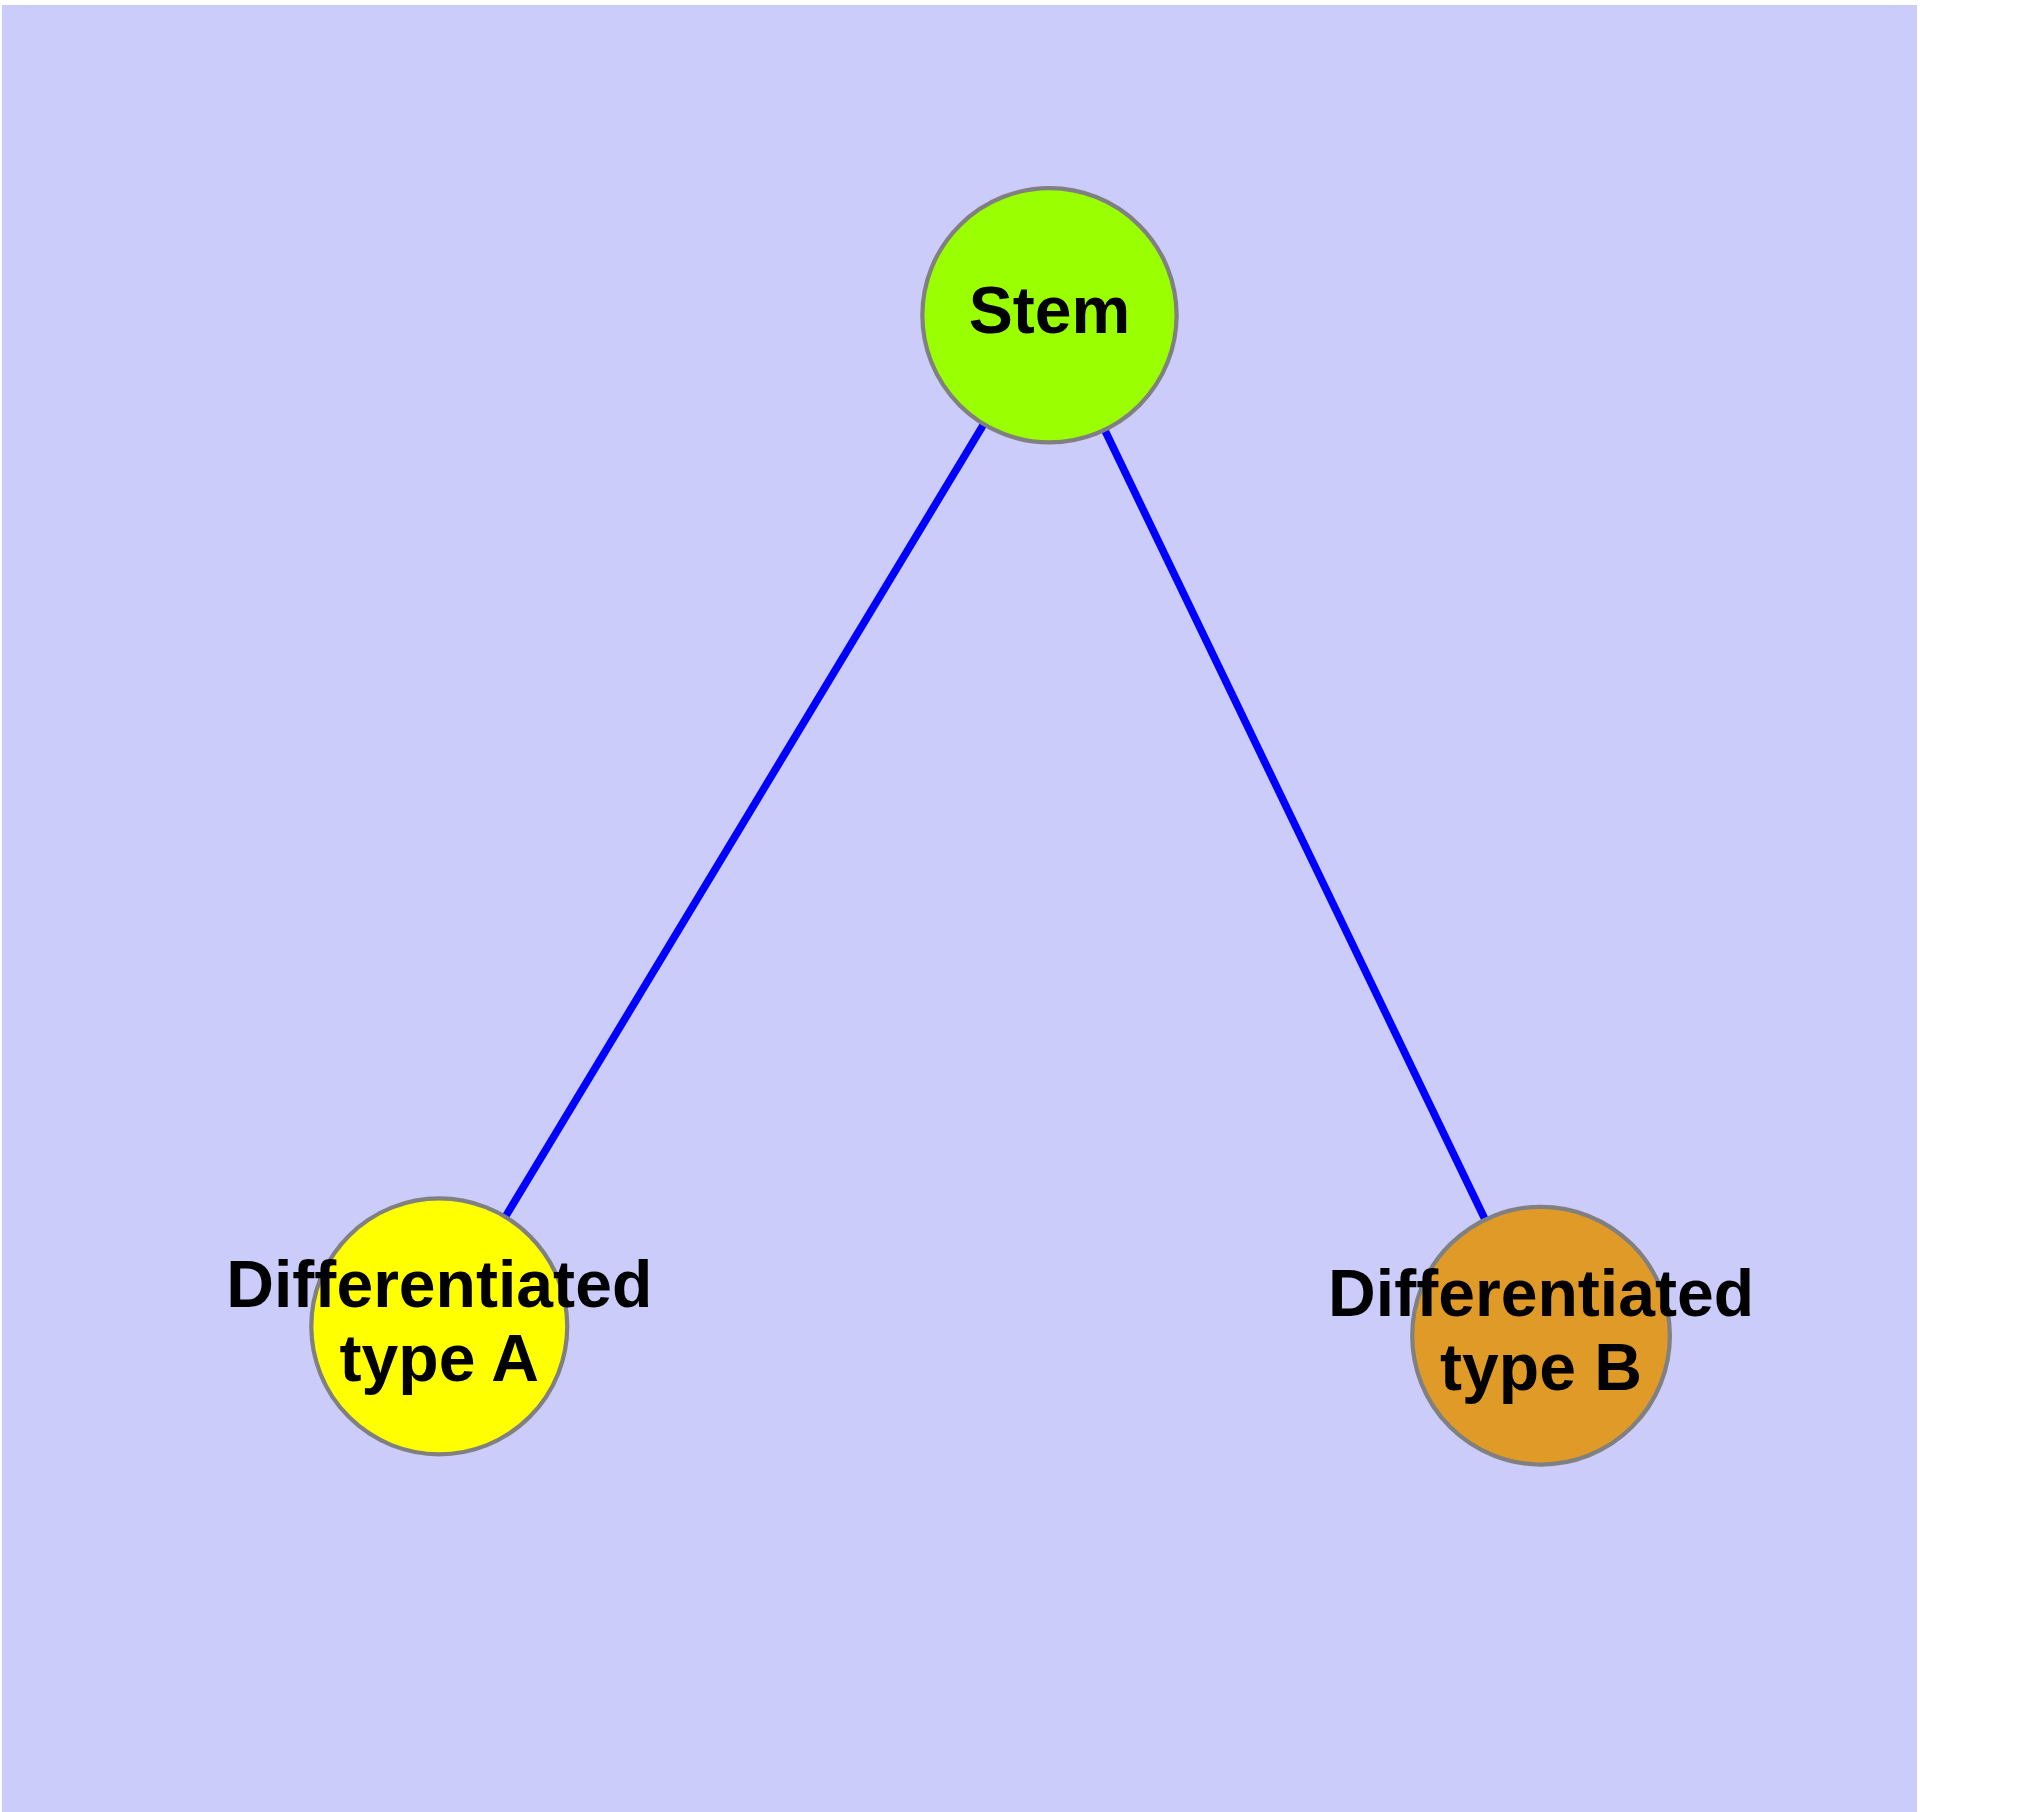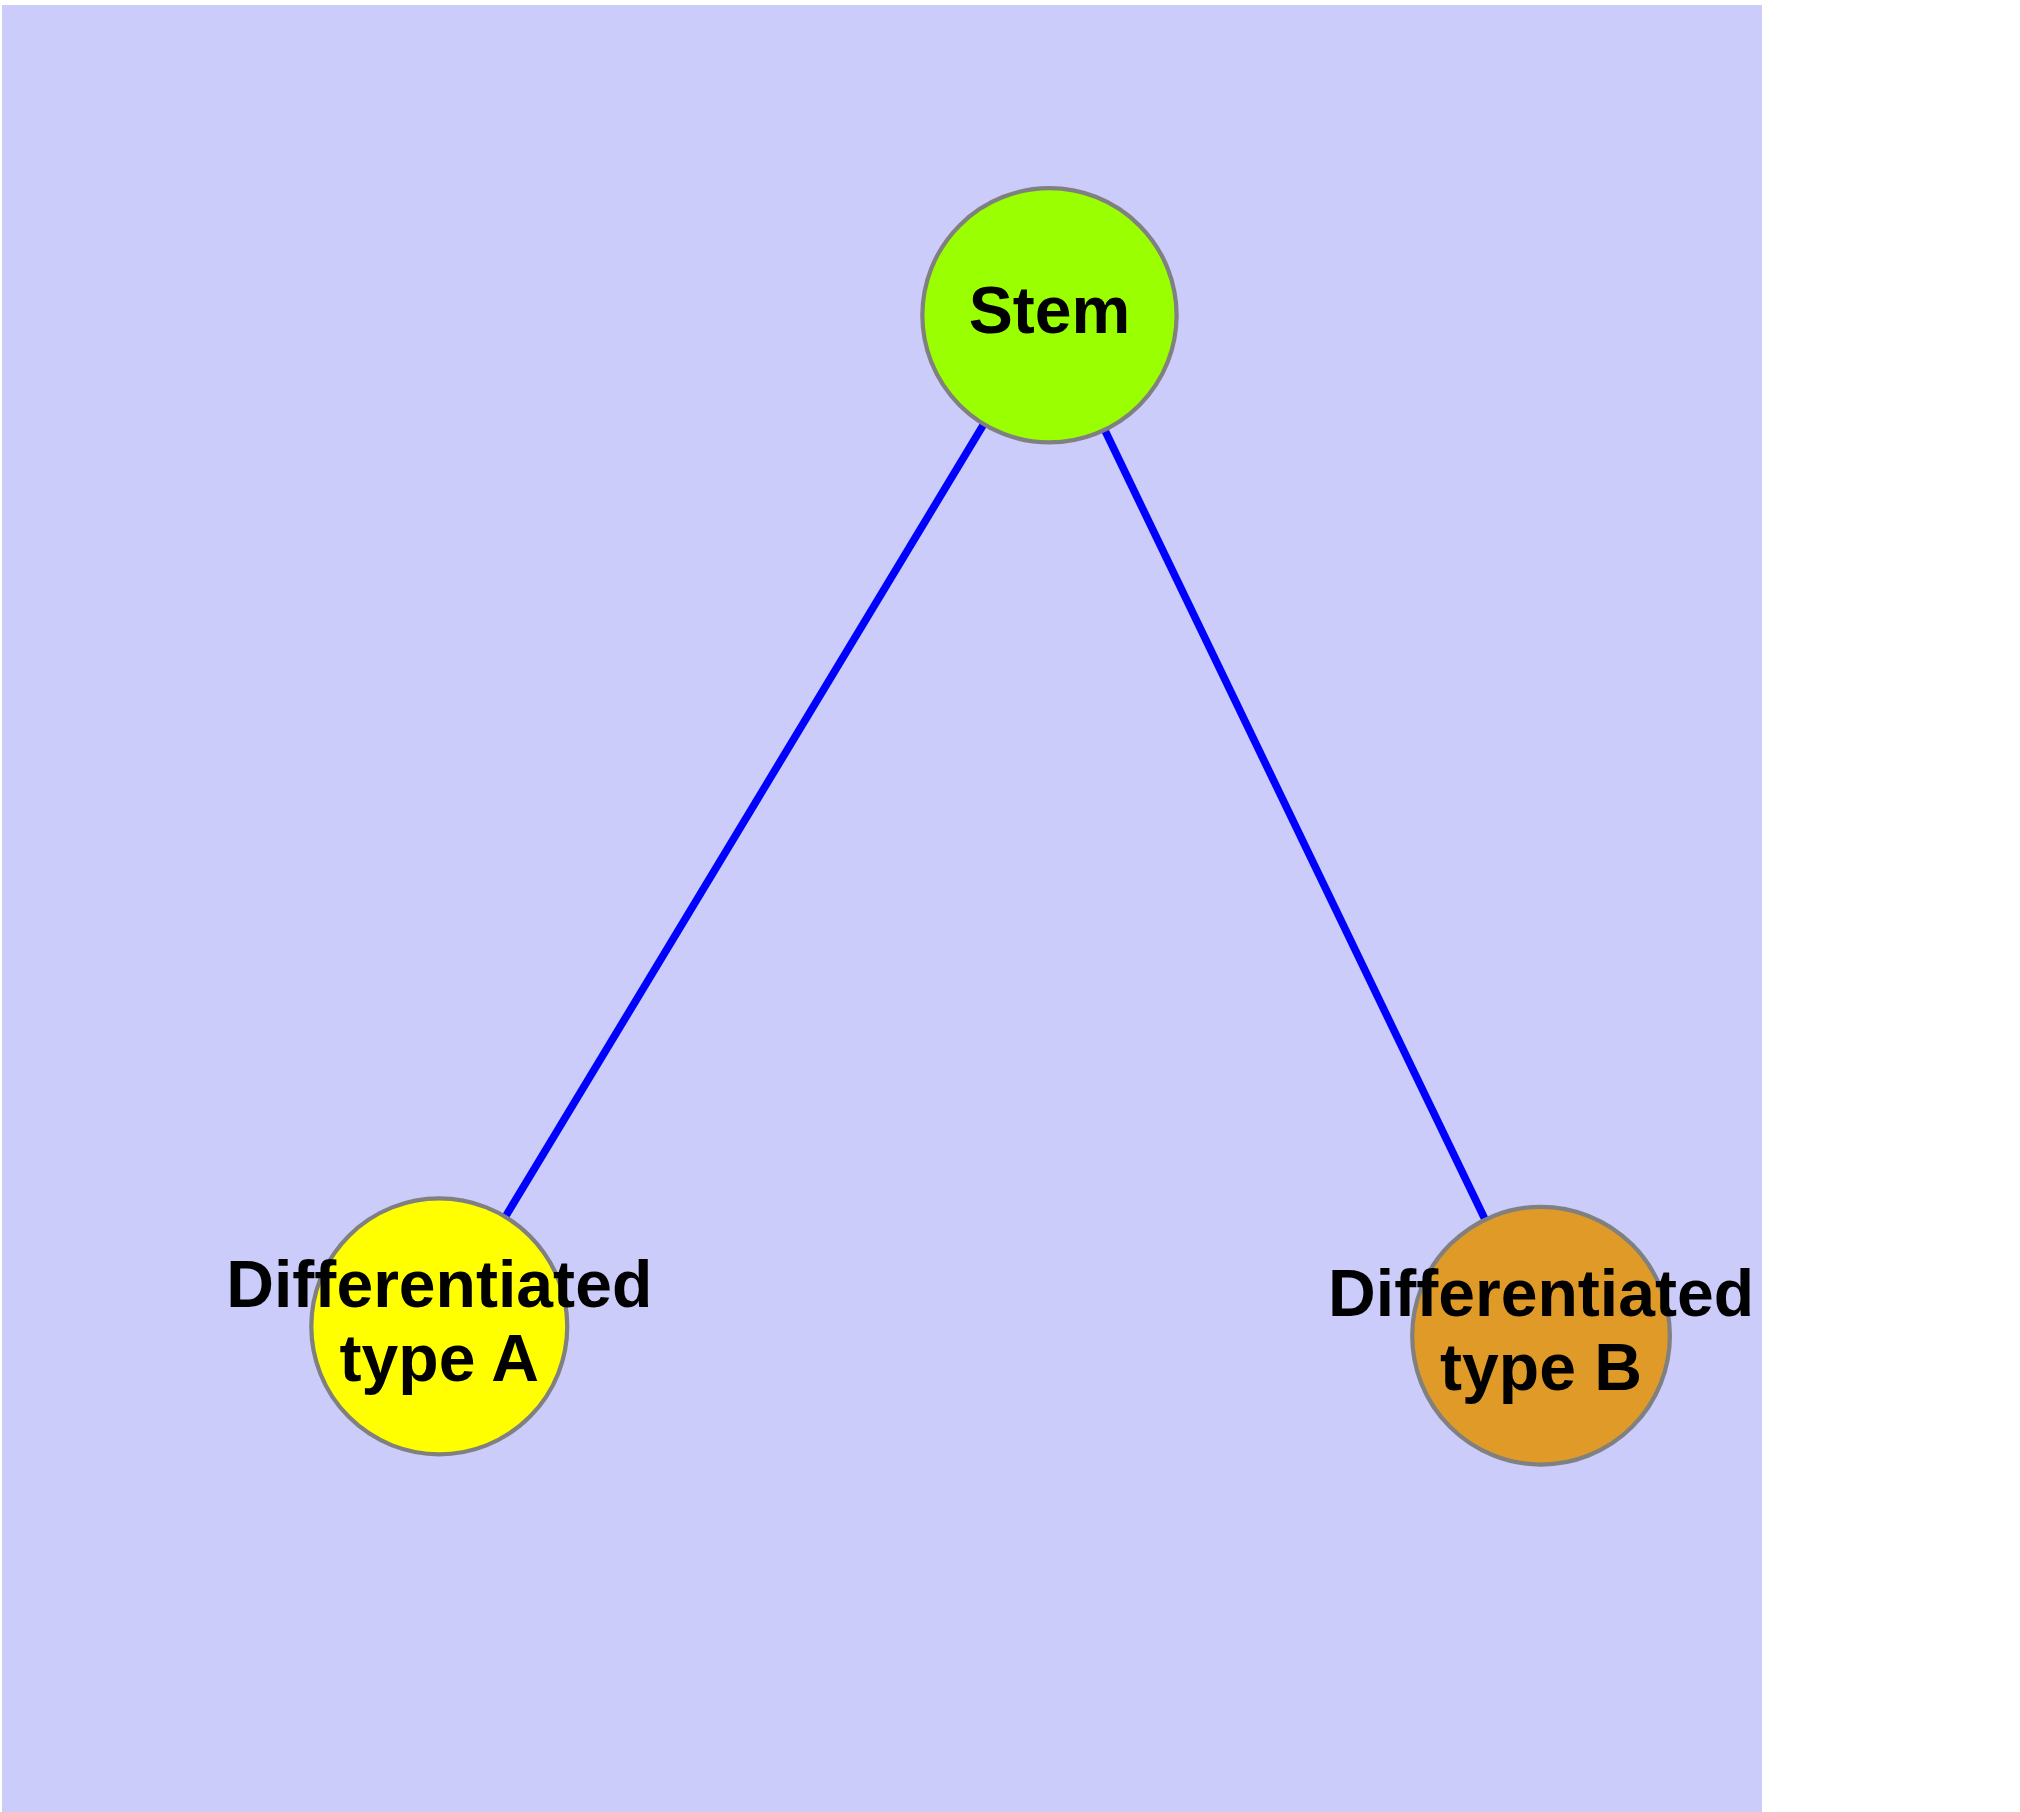--- a/index.html
+++ b/index.html
@@ -2,21 +2,21 @@
 <html style="font-size:13.6px"><head>
 <meta charset="utf-8">
 <style>
   html, body {
     margin: 0;
     padding: 0;
     background: #ffffff;
   }
   #canvas {
     position: relative;
-    width: 1762px;
+    width: 1917px;
     height: 1812px;
     background: #ffffff;
     overflow: hidden;
     font-family: "Liberation Sans", sans-serif;
   }
   #plot-background {
     position: absolute;
     left: 1.7px;
     top: 5.1px;
     width: 2019px;

